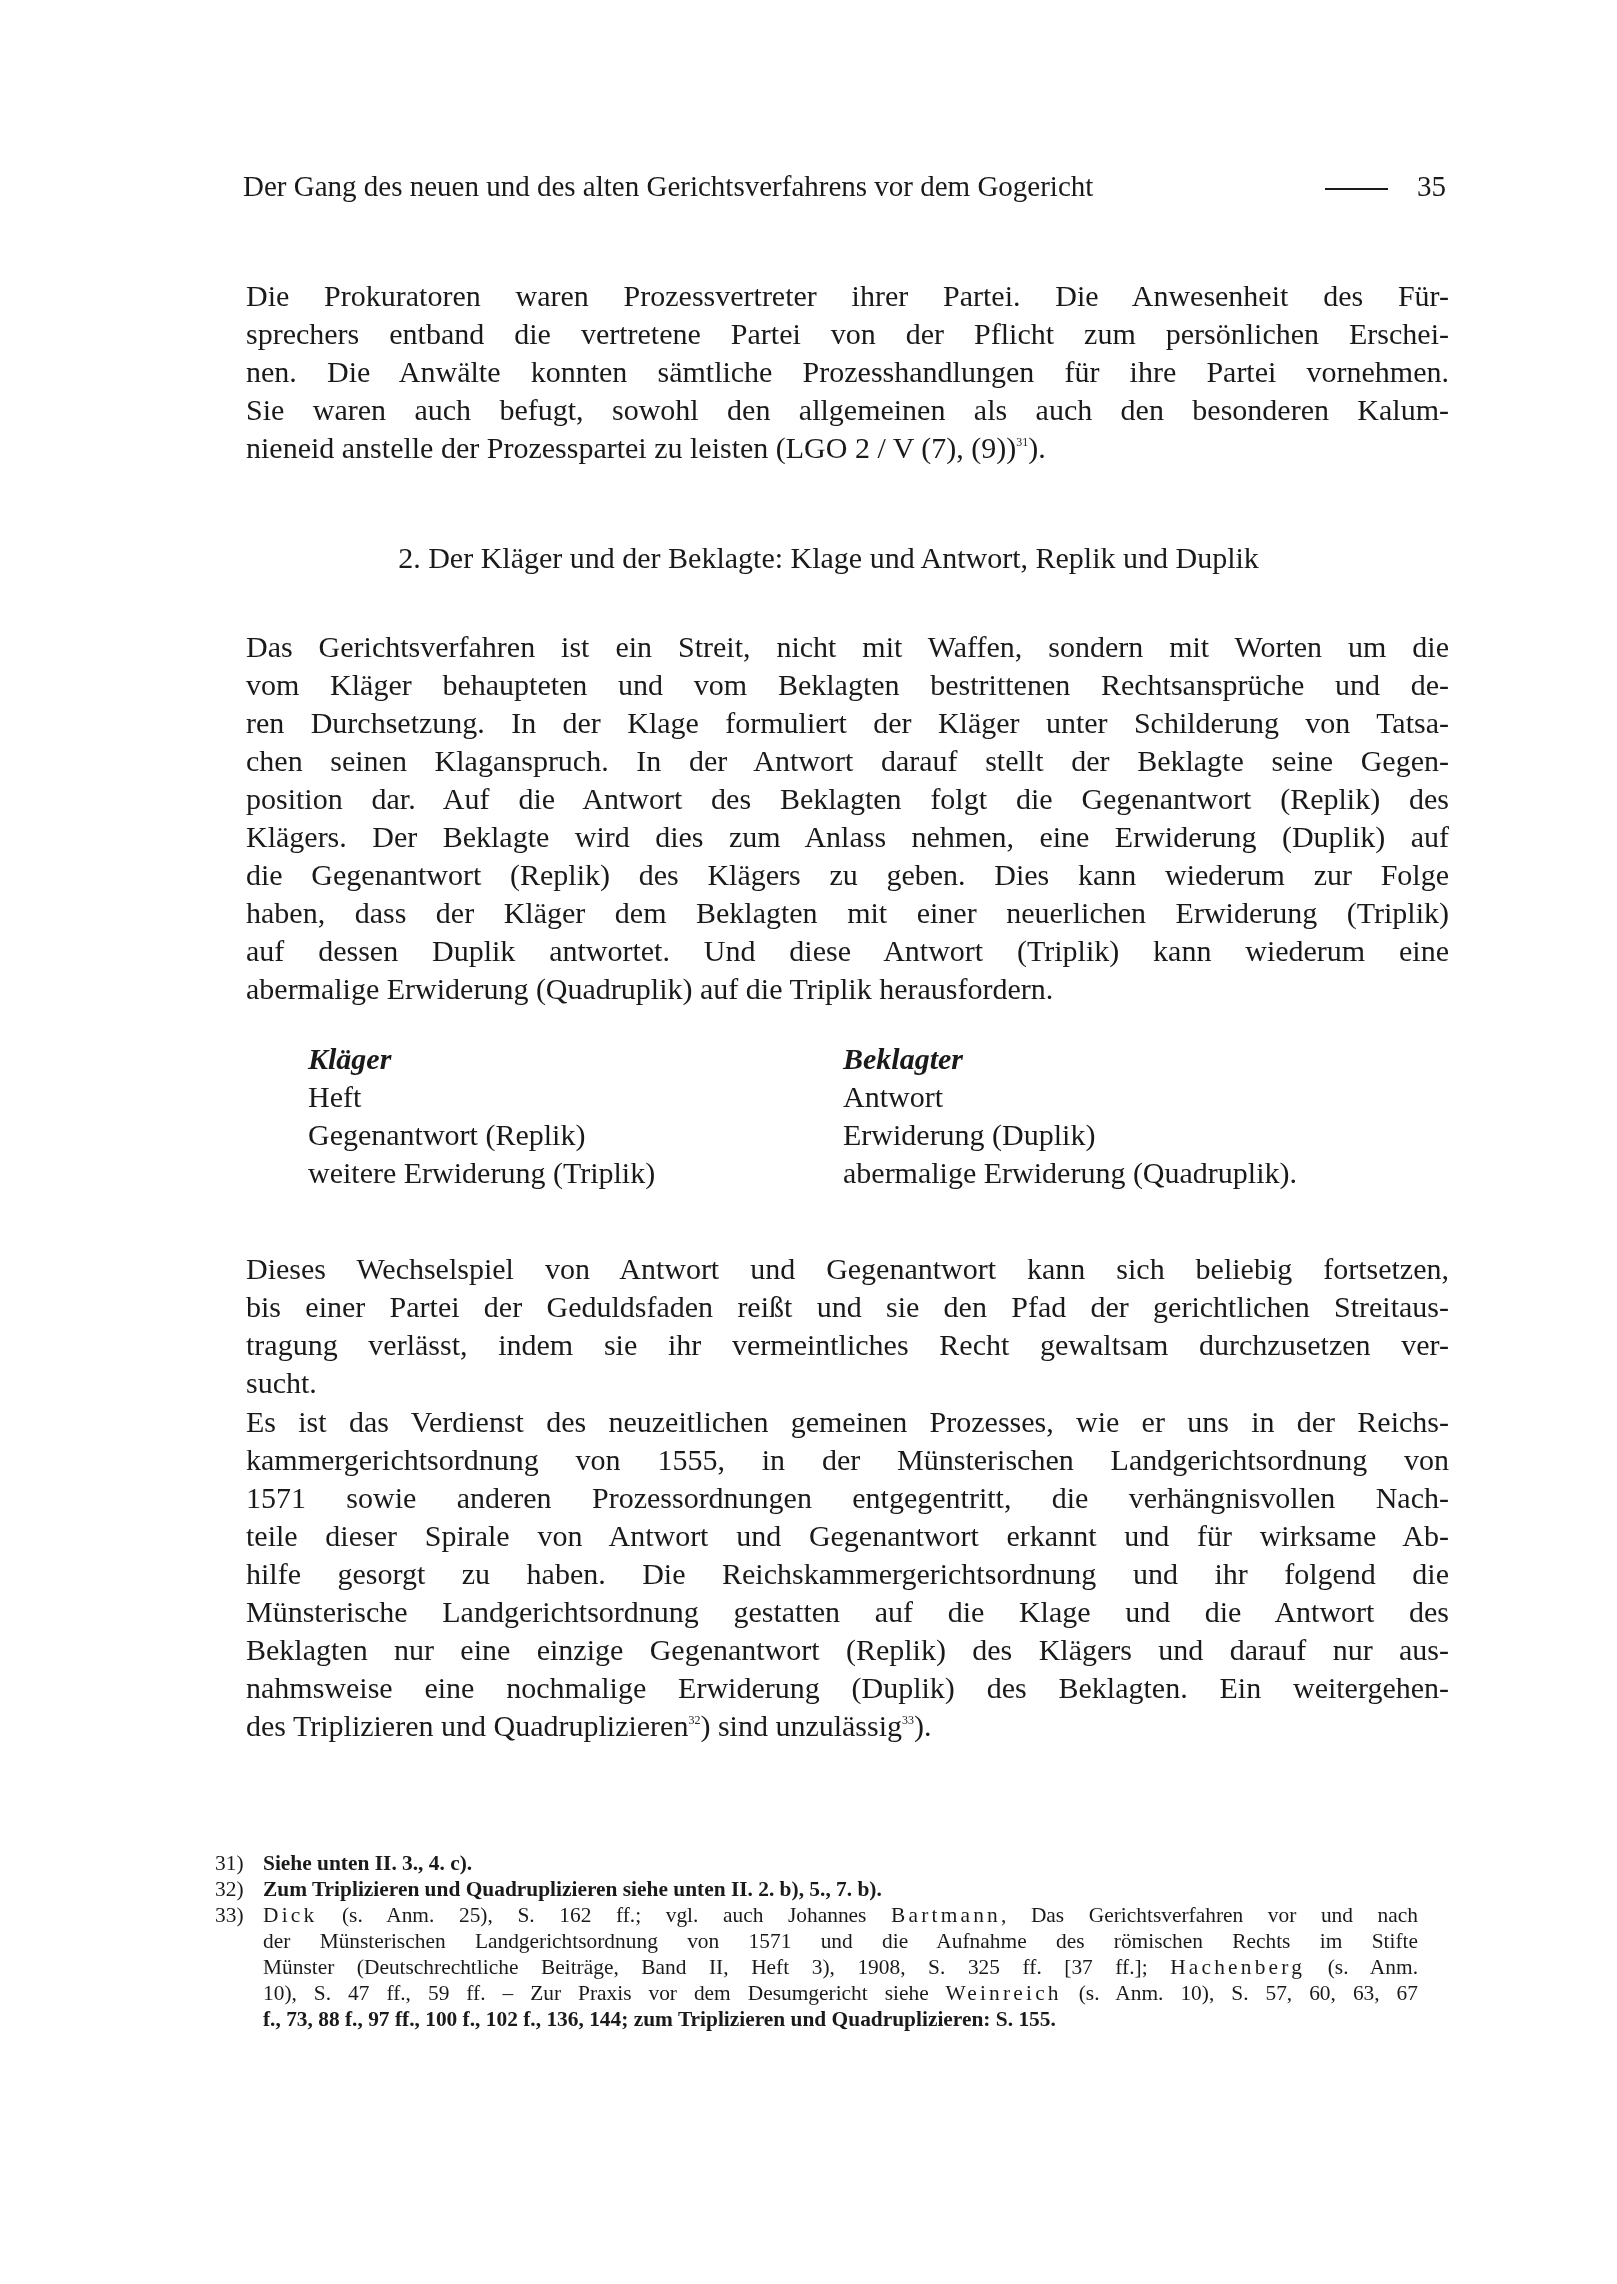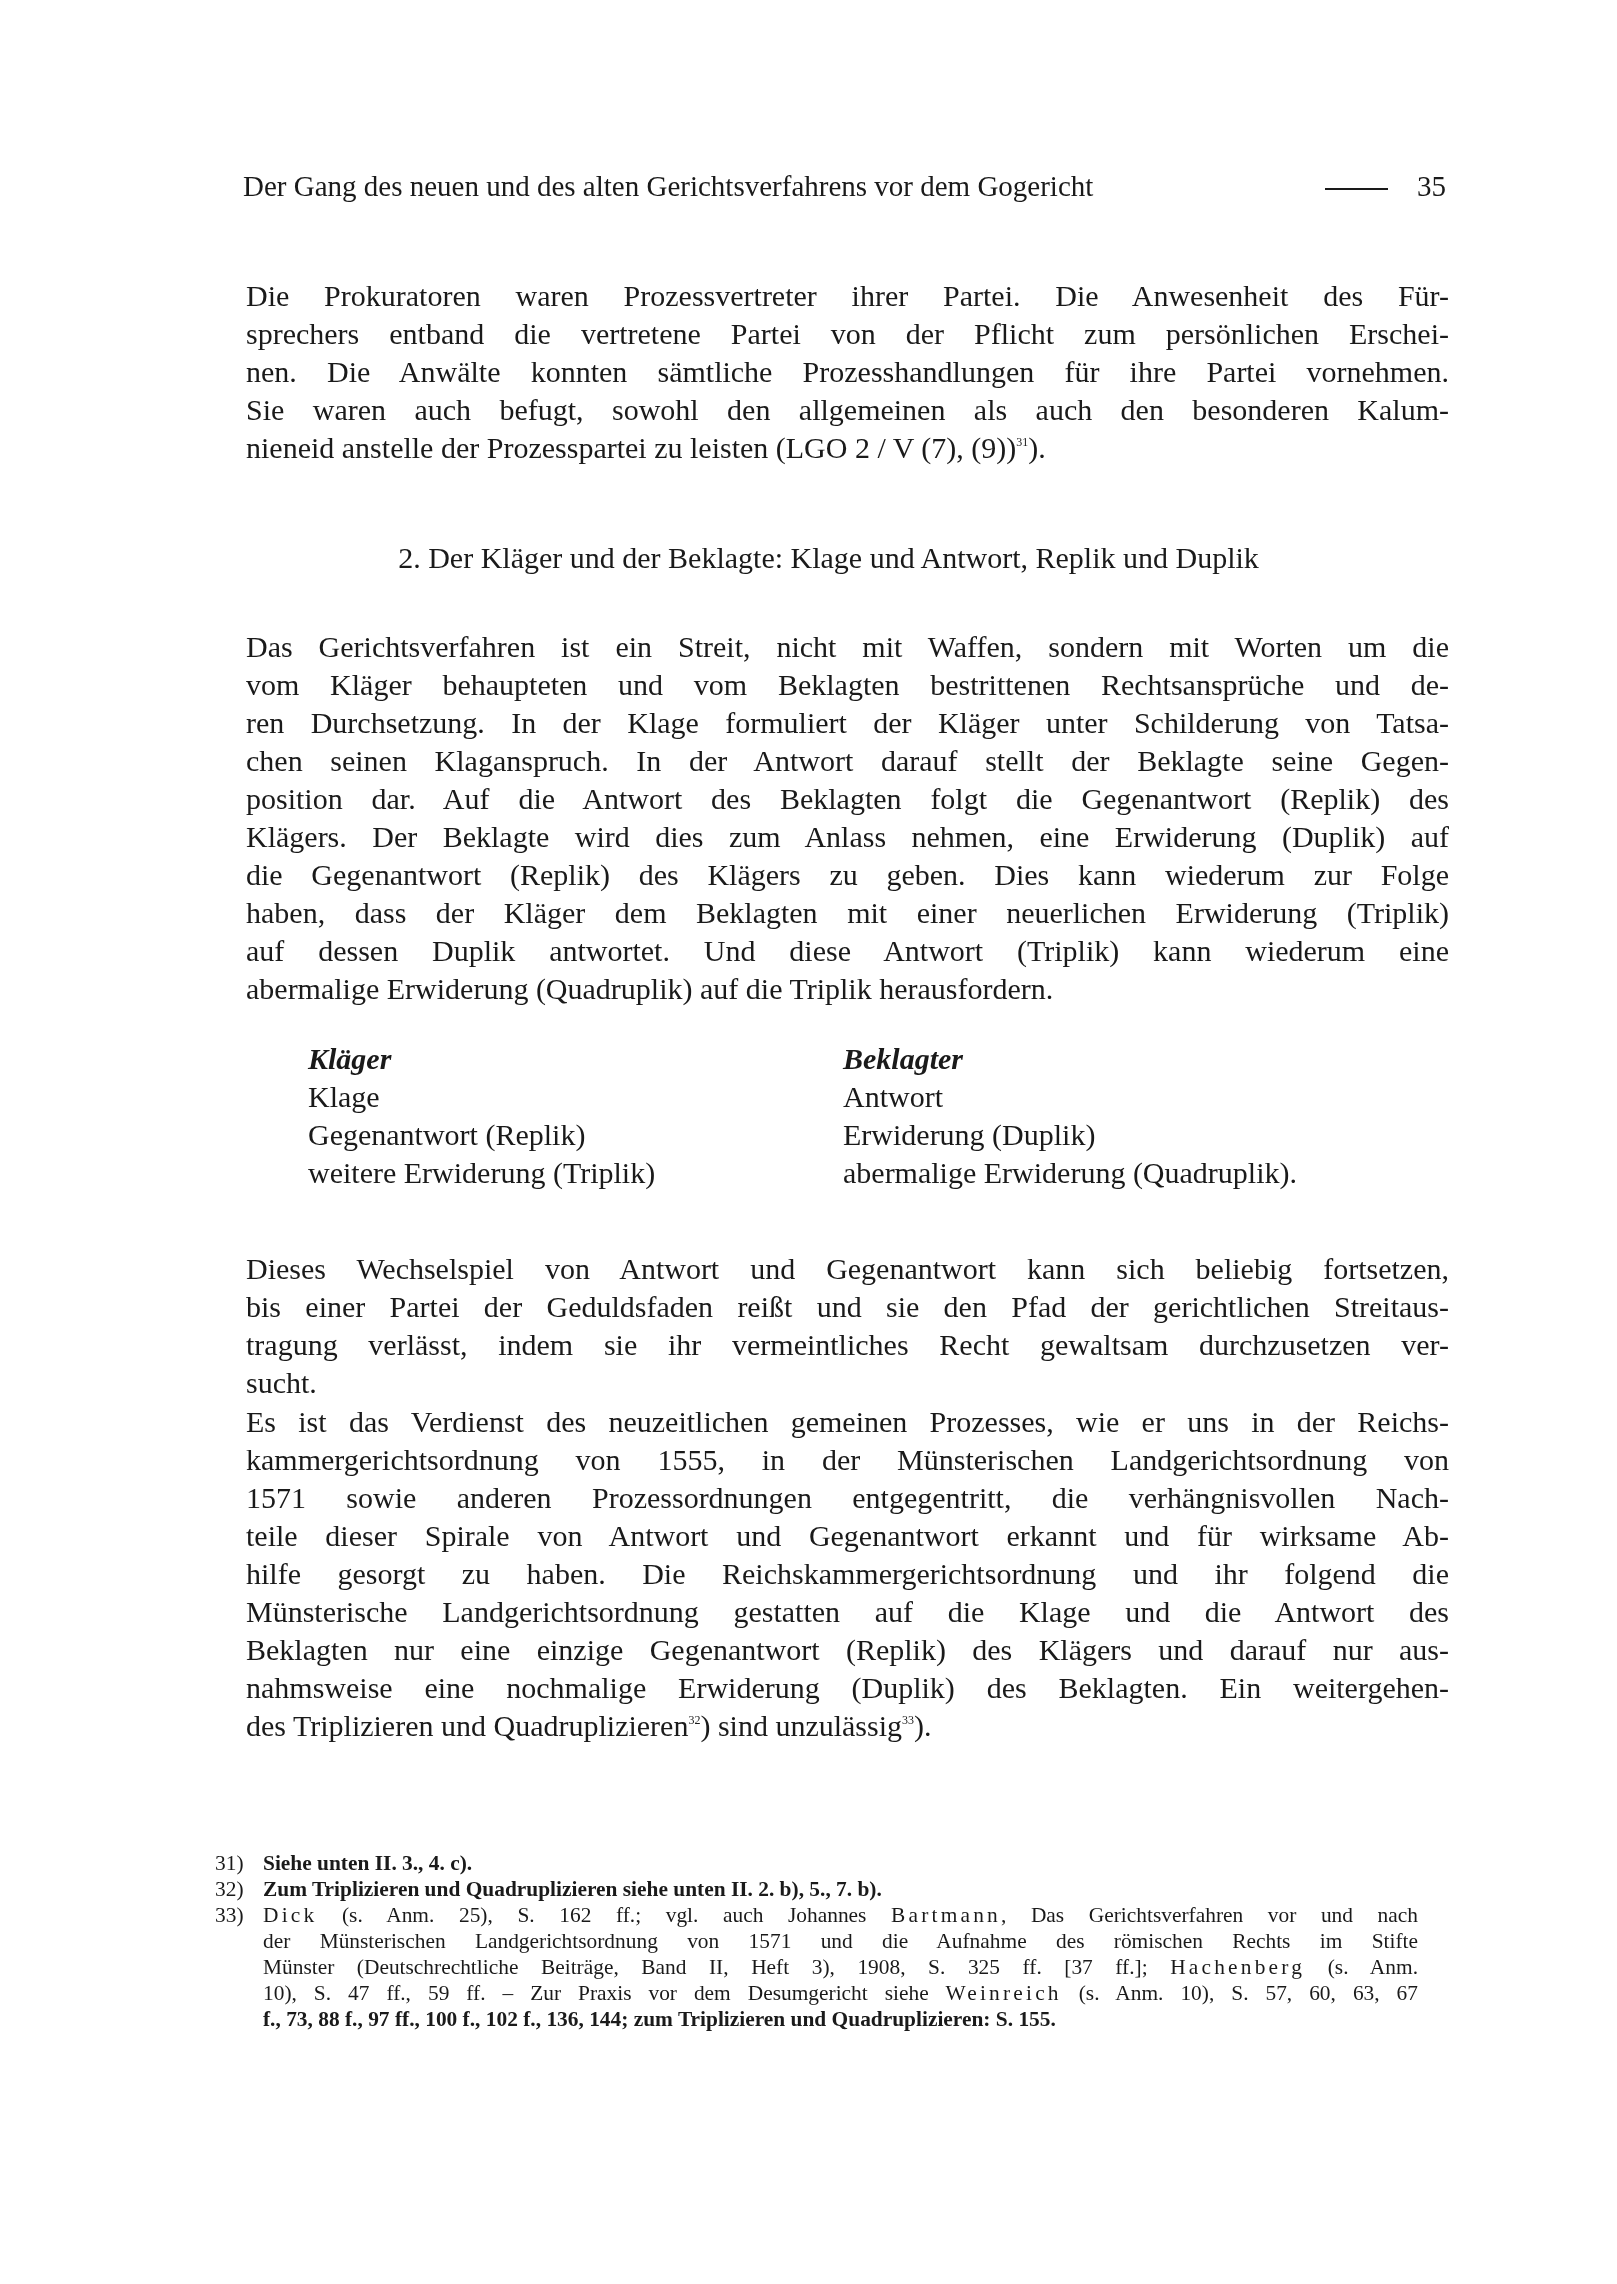--- a/index.html
+++ b/index.html
@@ -156,21 +156,21 @@
     <span class="ln">auf dessen Duplik antwortet. Und diese Antwort (Triplik) kann wiederum eine</span>
     <span class="ln last">abermalige Erwiderung (Quadruplik) auf die Triplik herausfordern.</span>
   </p>
 
   <div class="pairs">
     <div class="row head">
       <span class="col-a">Kläger</span>
       <span class="col-b">Beklagter</span>
     </div>
     <div class="row">
-      <span class="col-a">Klage</span>
+      <span class="col-a">Heft</span>
       <span class="col-b">Antwort</span>
     </div>
     <div class="row">
       <span class="col-a">Gegenantwort (Replik)</span>
       <span class="col-b">Erwiderung (Duplik)</span>
     </div>
     <div class="row">
       <span class="col-a">weitere Erwiderung (Triplik)</span>
       <span class="col-b">abermalige Erwiderung (Quadruplik).</span>
     </div>

